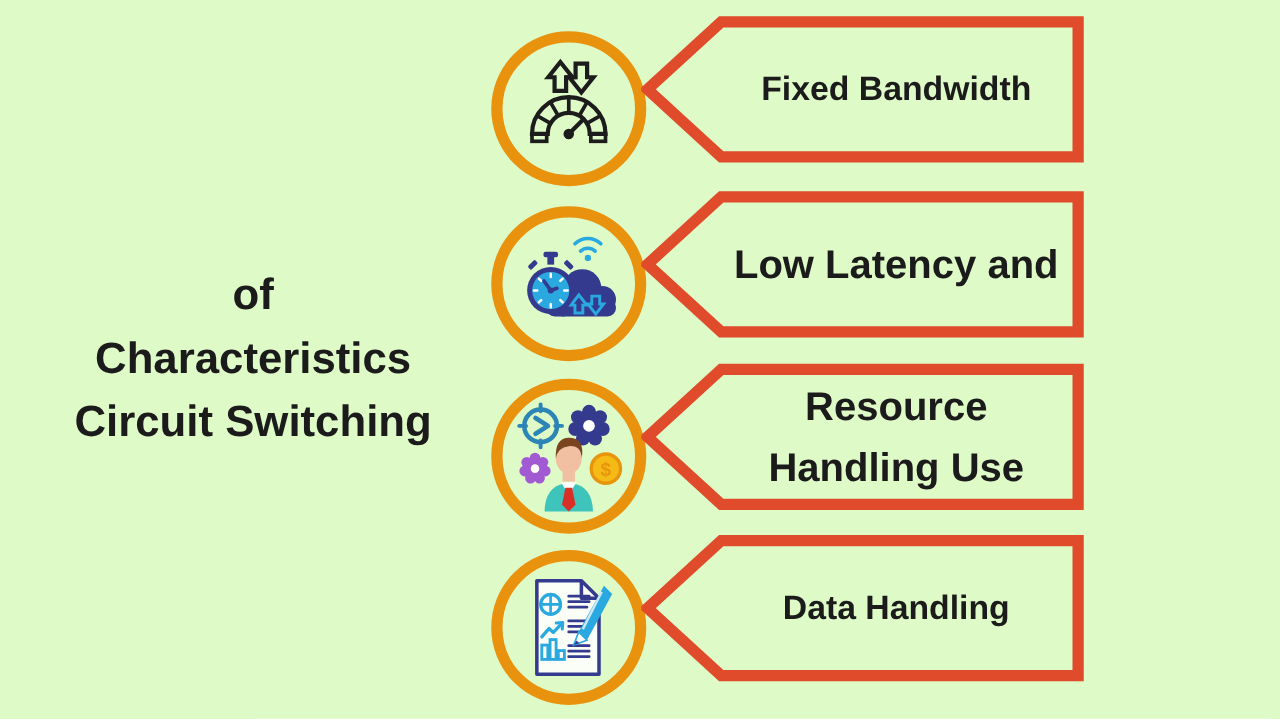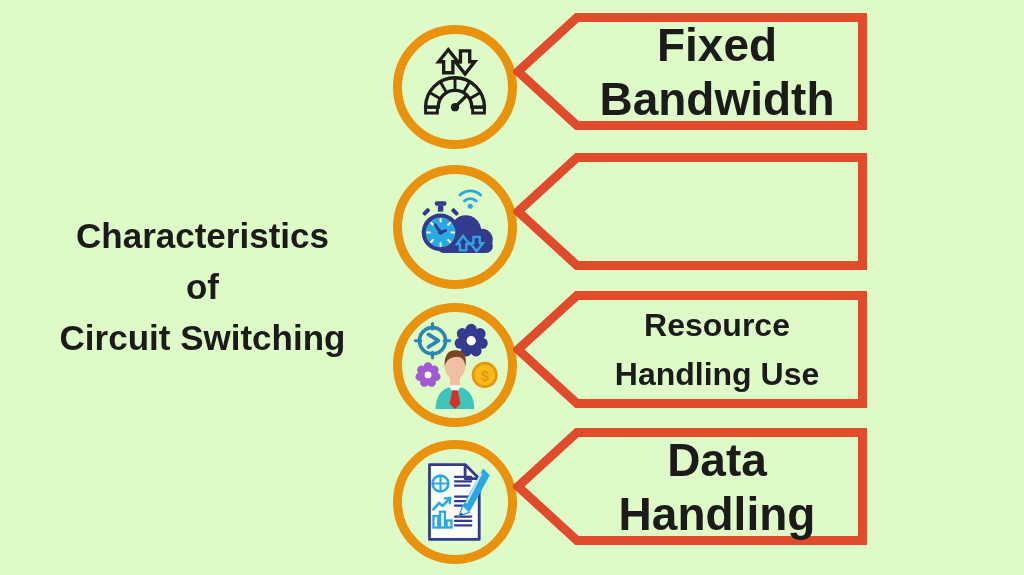--- a/index.html
+++ b/index.html
@@ -11,21 +11,21 @@
   .row{position:absolute;left:393px;width:480px;height:119px}
   .badge{position:absolute;left:0;top:13px;width:106px;height:106px;
          border:9px solid var(--orange,#e8920e);border-radius:50%;
          display:flex;align-items:center;justify-content:center}
   .arrow{position:absolute;left:120px;top:0;display:block}
   .arrow-shape{fill:var(--bg,#defac6);stroke:var(--red,#e04b2b);stroke-width:9;stroke-linejoin:miter}
   .label{position:absolute;left:180px;top:0;width:288px;height:119px;display:flex;
          flex-direction:column;justify-content:center;text-align:center;
          font-weight:bold;color:var(--ink,#1b1b1b)}
   .label span{display:block}
-  .label.one{font-size:46px}
+  .label.one{font-size:27px}
   .label.two{font-size:32px;line-height:49px}
   
   .sI{stroke:var(--gauge-black,#1c1c1c);fill:none}
   .fI{fill:var(--gauge-black,#1c1c1c)}
   .fN{fill:var(--navy,#343b8e)}
   .sN{stroke:var(--navy,#343b8e);fill:none}
   .fB{fill:var(--lightblue,#2aa9e0)}
   .sB{stroke:var(--lightblue,#2aa9e0);fill:none}
   .sW{stroke:#fff;fill:none}
   .fW{fill:#fff}
@@ -39,22 +39,22 @@
   .fK{fill:var(--skin,#f1bfa1)}
   .fPage{fill:var(--page,#fbfef6)}
   .coinSign{font-weight:bold;font-size:17px;font-family:"Liberation Sans",sans-serif}
 </style>
 </head>
 <body>
 
 <div class="stage">
 
   <div class="title">
+    <span>of</span>
     <span>Characteristics</span>
-    <span>of</span>
     <span>Circuit Switching</span>
   </div>
 
   <div class="row" style="top:12px">
     <div class="badge">
       <svg width="84" height="84" viewBox="0 0 100 100">
         <path class="sI" stroke-width="4" d="M36.5 33 H47.5 V20 H53.5 L42 5.5 L30.5 20 H36.5 Z"></path>
         <path class="sI" stroke-width="4" d="M56.5 7 H67.5 V20 H73.5 L62 34.5 L50.5 20 H56.5 Z"></path>
         <path class="sI" stroke-width="4" d="M15 74 A35 35 0 0 1 85 74 L70 74 A20 20 0 0 0 30 74 Z"></path>
         <path class="sI" stroke-width="3.5" d="M32.7 64 L19.7 56.5 M40 56.7 L32.5 43.7 M50 54 L50 39 M60 56.7 L67.5 43.7 M67.3 64 L80.3 56.5"></path>
@@ -93,20 +93,21 @@
         <circle class="fB" cx="34" cy="56" r="16.5"></circle>
         <path class="sW" stroke-width="2.2" stroke-linecap="round" d="M46 56 L49 56 M42.49 47.51 L44.61 45.39 M34 44 L34 41 M25.51 47.51 L23.39 45.39 M22 56 L19 56 M25.51 64.49 L23.39 66.61 M34 68 L34 71 M42.49 64.49 L44.61 66.61"></path>
         <path class="sN" stroke-width="3.2" stroke-linecap="round" d="M34 56 L28 47.5 M34 56 L39.5 54"></path>
         <circle class="fN" cx="34" cy="56" r="2.7"></circle>
       </svg>
     </div>
     <svg class="arrow" width="355" height="119" viewBox="0 0 355 119">
       <polygon class="arrow-shape" points="5,59.5 64,5.5 349.5,5.5 349.5,113.5 64,113.5"></polygon>
     </svg>
     <div class="label two">
+      <span>Low Latency and</span>
     </div>
   </div>
 
   <div class="row" style="top:290px">
     <div class="badge">
       <svg width="90" height="90" viewBox="0 0 100 100">
         <circle class="fW sS" stroke-width="4" cx="25" cy="23" r="14.5"></circle>
         <path class="sS" stroke-width="3.5" stroke-linecap="round" d="M25 4 L25 10 M25 36 L25 42 M6 23 L12 23 M38 23 L44 23"></path>
         <path class="sS" stroke-width="4.2" stroke-linecap="round" stroke-linejoin="round" d="M20.5 16 L31.5 23 L20.5 30"></path>
         <g>

